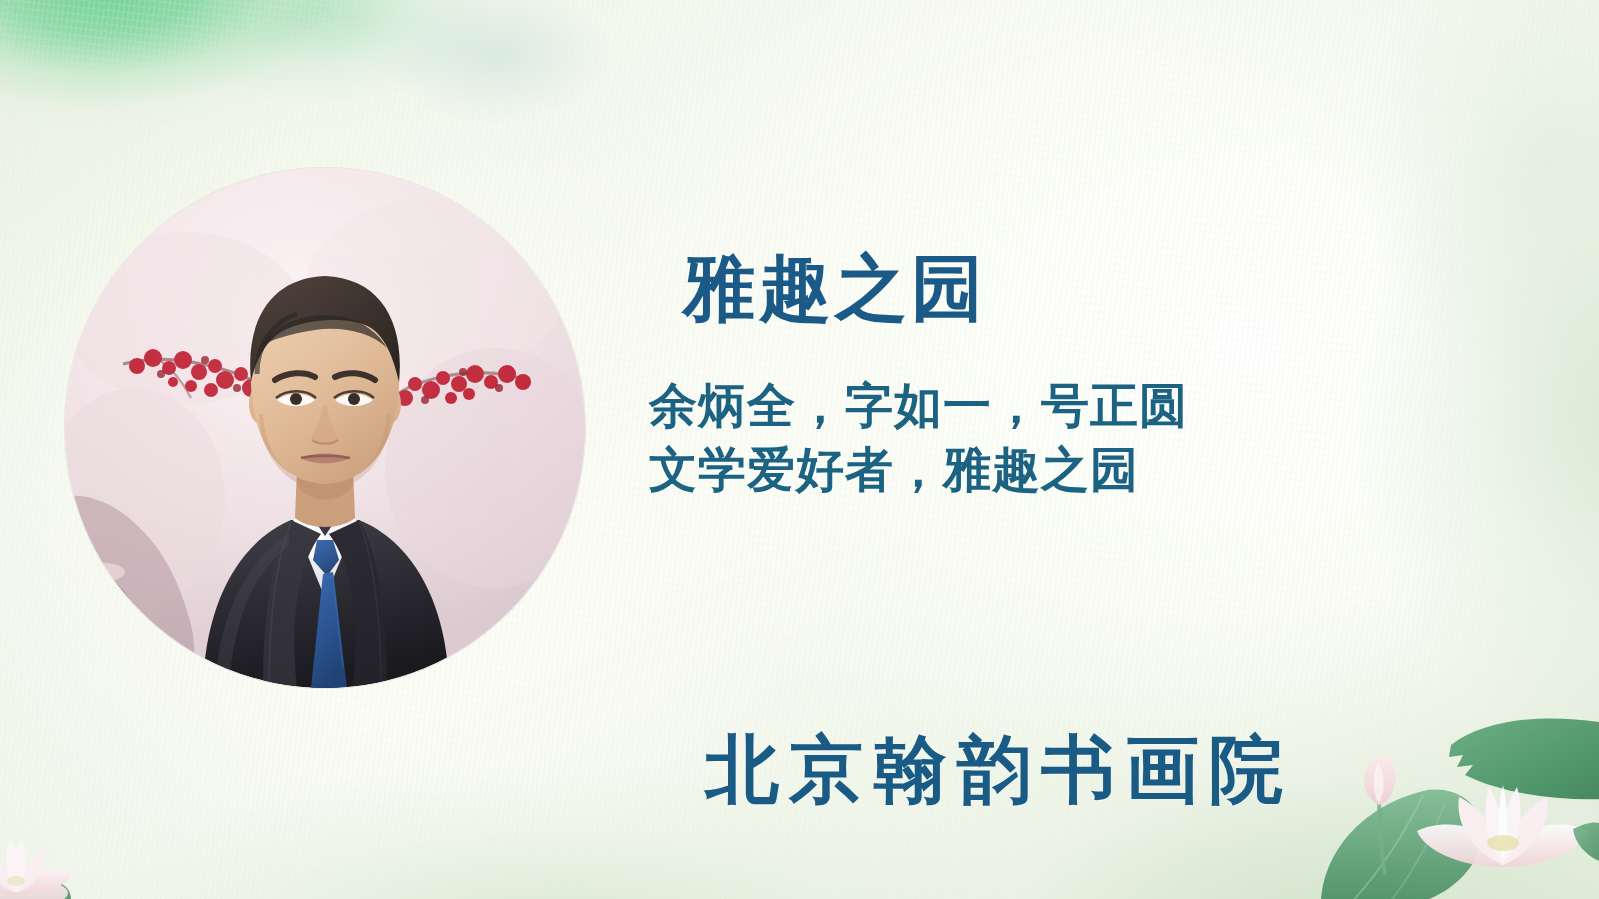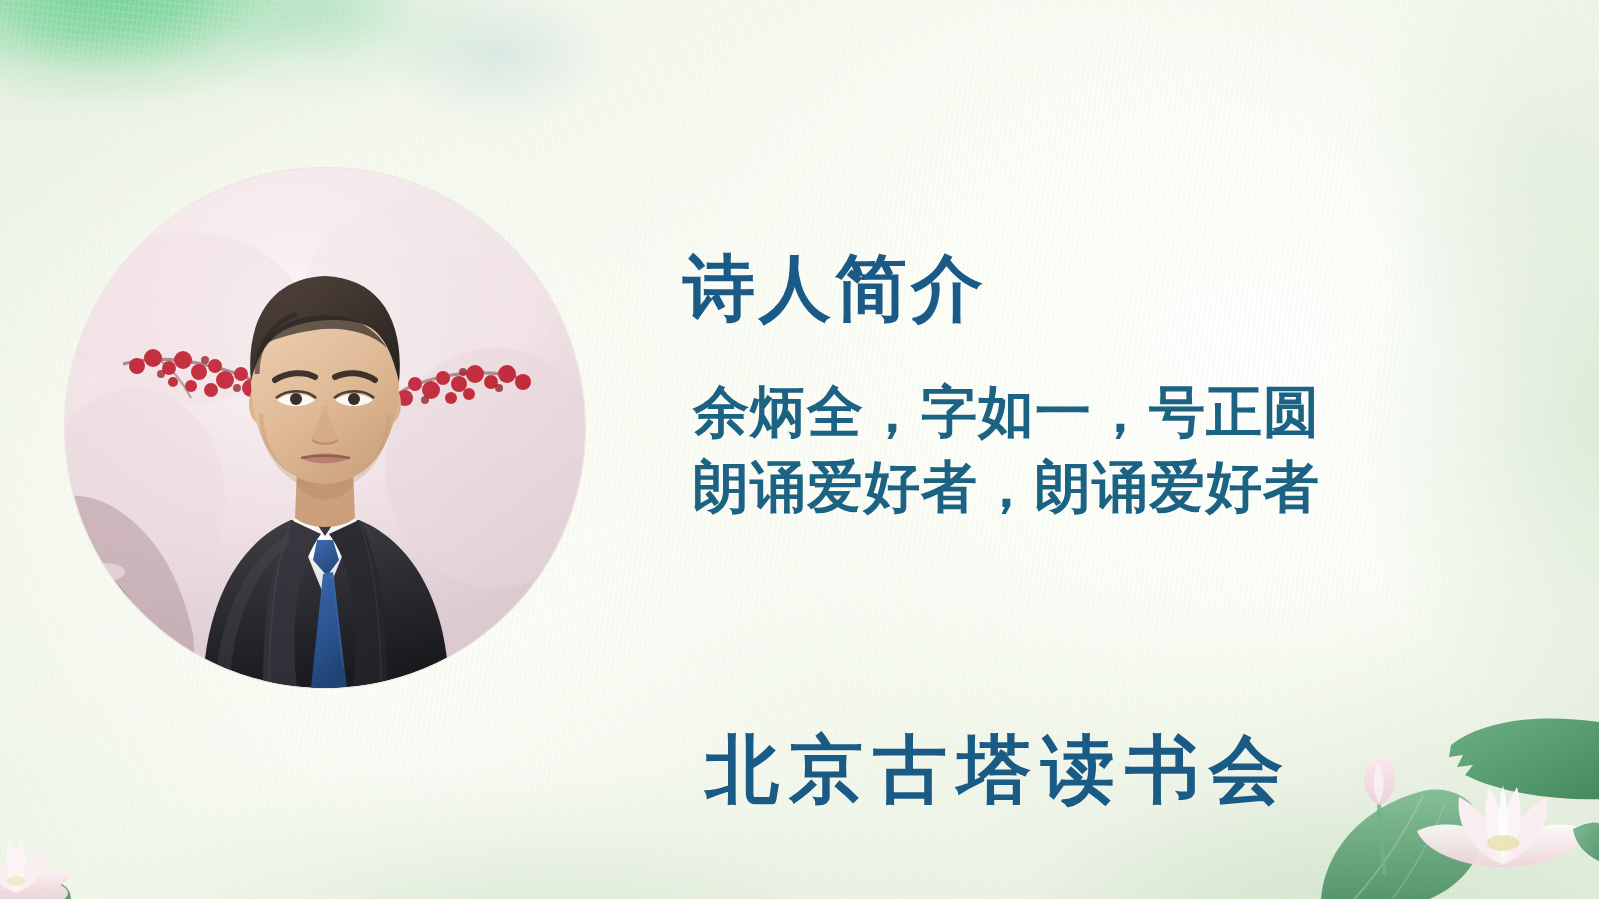--- a/index.html
+++ b/index.html
@@ -65,24 +65,23 @@
   #title{
     position:absolute;left:683px;top:252px;
     font-size:72px;font-weight:bold;letter-spacing:4px;
     color:#1b5a86;line-height:1;white-space:nowrap;
     text-shadow:0 1px 0 rgba(255,255,255,.45);
   }
   #bio{
     position:absolute;left:649px;top:374px;width:860px;
   }
   .bio-line{
-    font-size:56px;font-weight:bold;letter-spacing:1px;
+    font-size:48px;font-weight:bold;letter-spacing:1px;
     color:#1b6283;line-height:1.34;white-space:nowrap;
     text-shadow:0 1px 0 rgba(255,255,255,.4);
-    margin-left:44px;
   }
   #footer{
     position:absolute;left:705px;top:733px;
     font-size:74px;font-weight:bold;letter-spacing:10px;
     color:#1a5b85;line-height:1;white-space:nowrap;
     text-shadow:0 1px 0 rgba(255,255,255,.35);
   }
 </style>
 </head>
 <body>
@@ -337,22 +336,22 @@
         <path d="M236 290 C 250 287, 270 287, 285 290" stroke="#8b5145" stroke-width="2.4" fill="none"></path>
 
         <path d="M196 246 C 198 284, 218 312, 248 318" stroke="#b98a65" stroke-width="4" fill="none" opacity=".35"></path>
         <path d="M324 246 C 322 284, 302 312, 272 318" stroke="#b98a65" stroke-width="4" fill="none" opacity=".3"></path>
 
         <circle cx="260" cy="260" r="260" fill="url(#paintGlow)" opacity=".12"></circle>
       </g>
     </svg>
   </div>
 
-  <div id="title">诗人简介</div>
+  <div id="title">雅趣之园</div>
 
   <div id="bio">
     <div class="bio-line">余炳全，字如一，号正圆</div>
-    <div class="bio-line">朗诵爱好者，朗诵爱好者</div>
+    <div class="bio-line">文学爱好者，雅趣之园</div>
   </div>
 
-  <div id="footer">北京古塔读书会</div>
+  <div id="footer">北京翰韵书画院</div>
 
 </div>
 
 </body></html>

